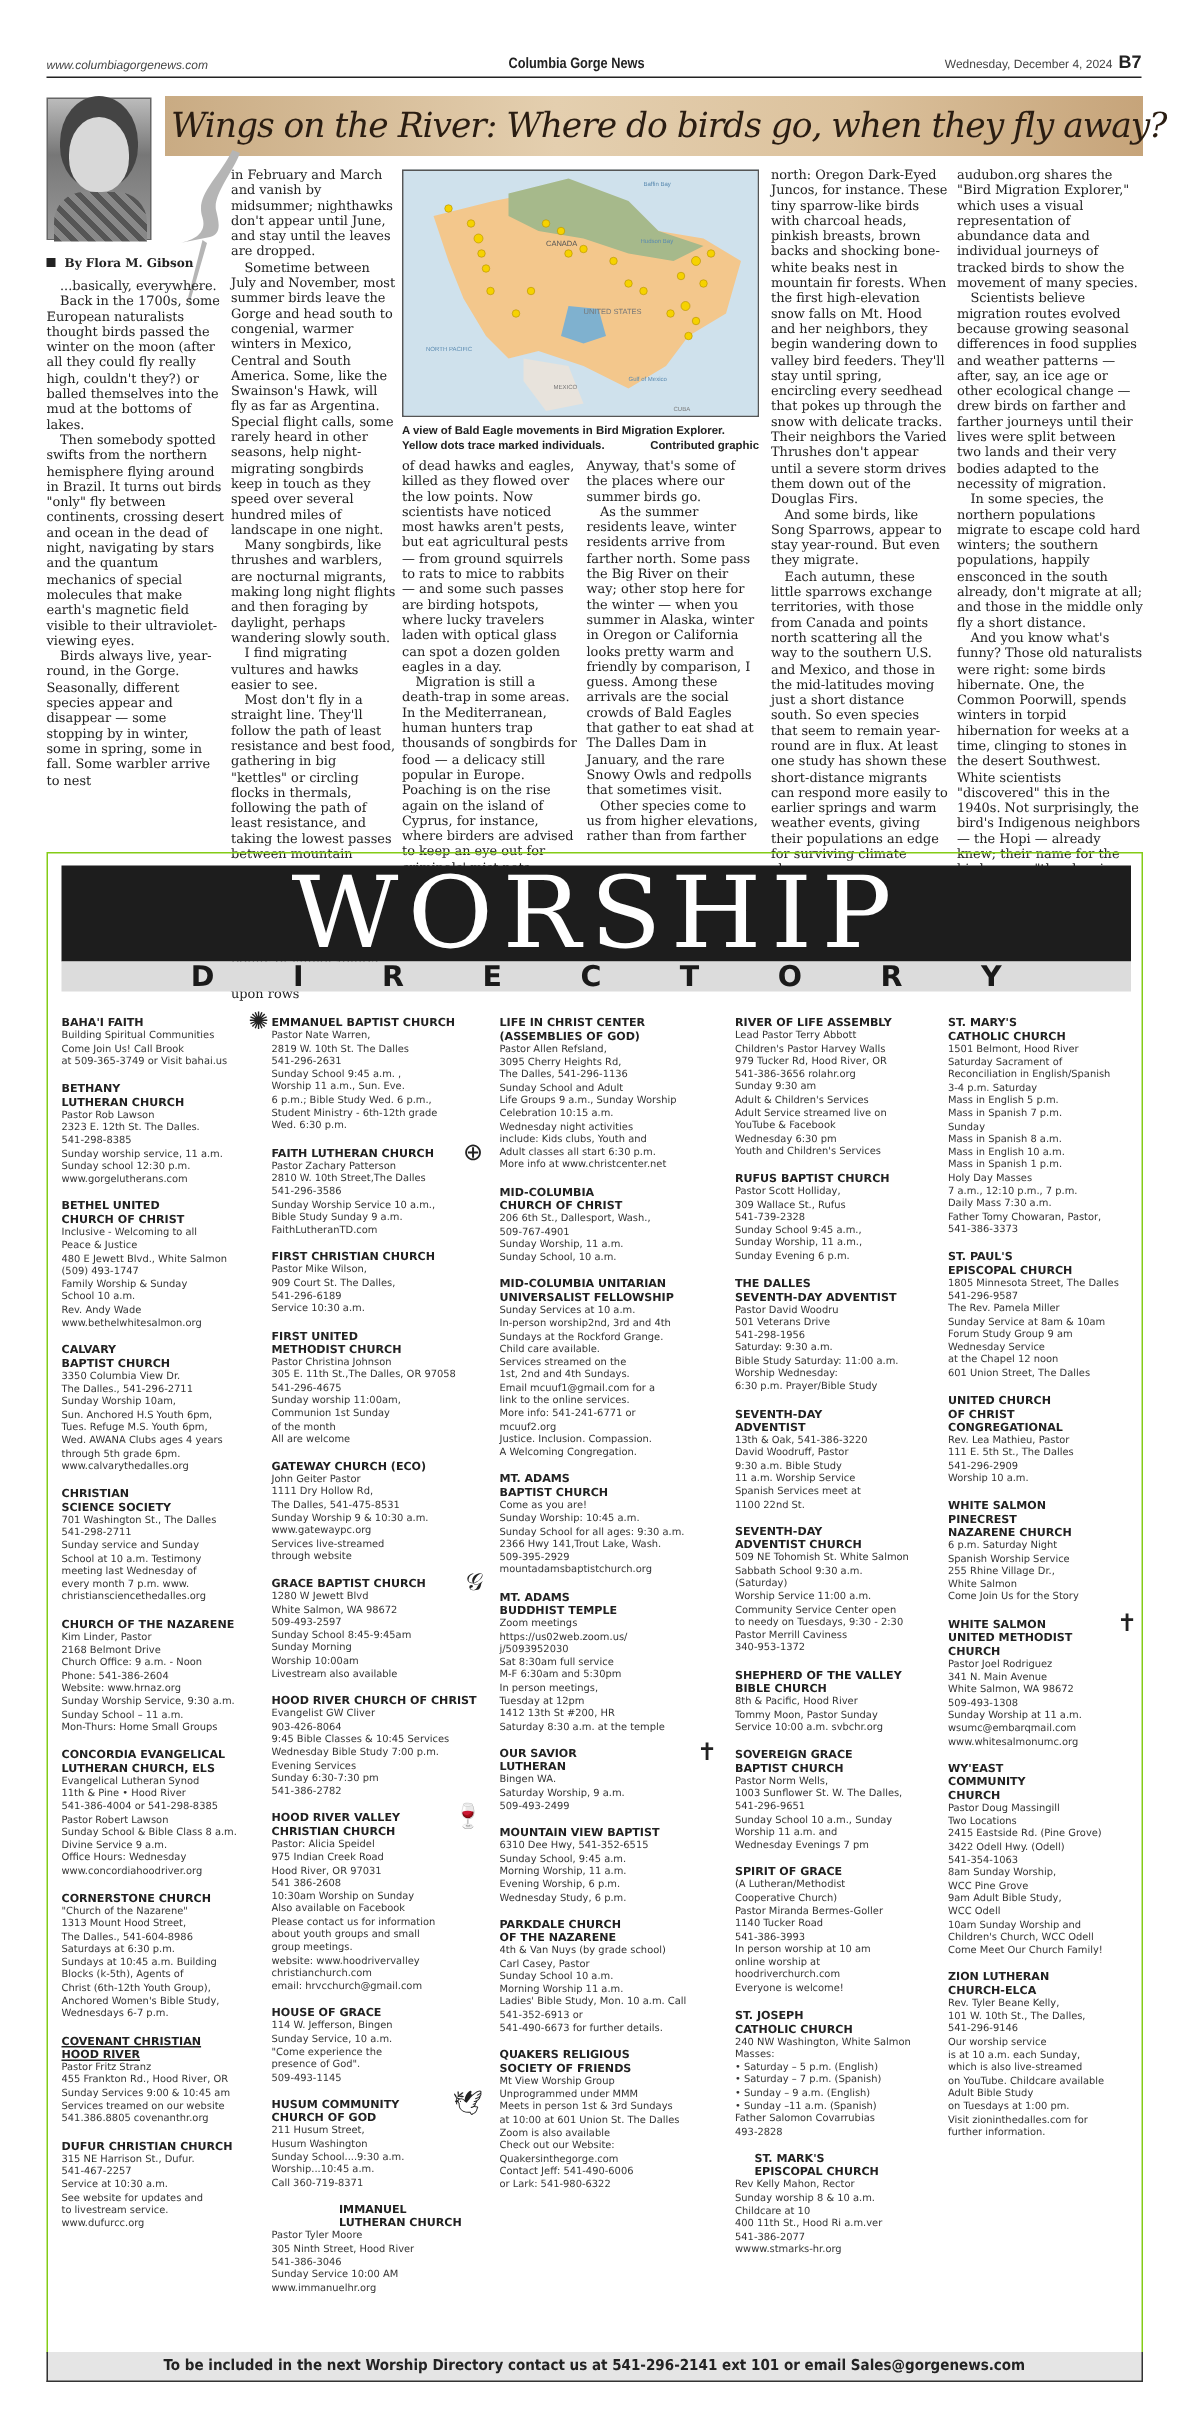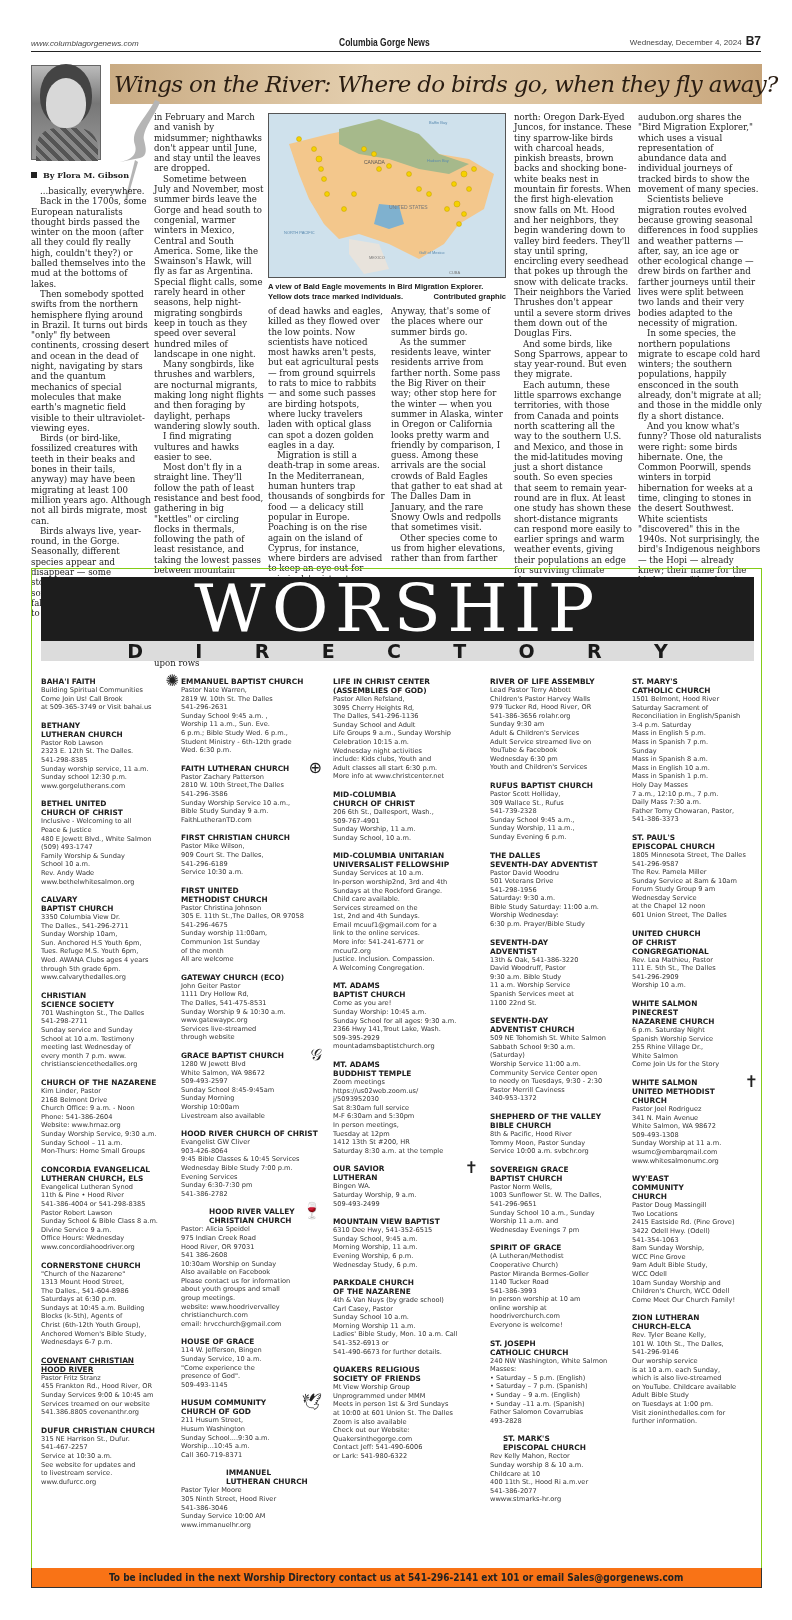--- a/index.html
+++ b/index.html
@@ -26,21 +26,21 @@
 .worship{position:absolute;left:31px;top:568px;width:731px;height:1001px;border:1px solid #84cc16}
 .ws-title{position:absolute;left:9px;top:8px;width:713px;height:64px;background:#1d1d1d;display:flex;align-items:center;justify-content:center}
 .ws-title span{font-family:"DejaVu Serif",serif;color:#fff;font-size:66px;letter-spacing:6px;line-height:64px;transform:scaleX(1.05)}
 .ws-sub{position:absolute;left:9px;top:72px;width:713px;height:20px;background:#dcdcdc;display:flex;justify-content:space-around;align-items:center;padding:0 60px}
 .ws-sub span{font-family:"DejaVu Sans",sans-serif;font-weight:bold;font-size:19px;color:#1a1a1a}
 .dcol{position:absolute;top:108px;font-family:"DejaVu Sans",sans-serif;font-size:6.6px;line-height:8.6px;color:#333}
 .entry{margin-bottom:9px;position:relative}
 .entry .name{font-weight:bold;font-size:7.4px;color:#222;line-height:9px}
 .entry .line{display:block}
 .entry .ic{position:absolute;right:2px;top:0;font-size:16px;color:#222}
-.footer{position:absolute;left:31px;top:1568px;width:731px;height:20px;background:#f97316;border:1px solid #333;border-top:none;display:flex;align-items:center;justify-content:center}
+.footer{position:absolute;left:31px;top:1568px;width:731px;height:20px;background:#e5e5e5;border:1px solid #333;border-top:none;display:flex;align-items:center;justify-content:center}
 .footer span{font-family:"DejaVu Sans",sans-serif;font-weight:bold;font-size:10px;color:#222;transform:scaleX(.9)}
 </style>
 </head>
 <body>
 
 <div class="masthead">
   <span class="url">www.columbiagorgenews.com</span>
   <span class="paper">Columbia Gorge News</span>
   <span><span class="date">Wednesday, December 4, 2024</span><span class="page">B7</span></span>
 </div>
@@ -57,21 +57,20 @@
 <svg class="bird-deco" viewBox="0 0 70 100">
   <path d="M55 0 C45 20 30 30 35 45 C38 55 30 60 20 62 L40 58 C48 56 46 48 44 40 C42 30 55 15 60 2 Z M35 60 L25 100 L27 100 L38 62 Z" fill="#b5b5b5"></path>
 </svg>
 
 <div class="byline">By Flora M. Gibson</div>
 
 <div class="col" id="acol0" style="left:31px;top:186px;width:120px">
     <p>...basically, everywhere.</p>
     <p>Back in the 1700s, some European naturalists thought birds passed the winter on the moon (after all they could fly really high, couldn't they?) or balled themselves into the mud at the bottoms of lakes.</p>
     <p>Then somebody spotted swifts from the northern hemisphere flying around in Brazil. It turns out birds "only" fly between continents, crossing desert and ocean in the dead of night, navigating by stars and the quantum mechanics of special molecules that make earth's magnetic field visible to their ultraviolet-viewing eyes.</p>
-    <p>Birds (or bird-like, fossilized creatures with teeth in their beaks and bones in their tails, anyway) may have been migrating at least 100 million years ago. Although not all birds migrate, most can.</p>
     <p>Birds always live, year-round, in the Gorge. Seasonally, different species appear and disappear — some stopping by in winter, some in spring, some in fall. Some warbler arrive to nest</p>
   </div>
 <div class="col" id="acol1" style="left:154px;top:112px;width:110px">
     <p class="noindent">in February and March and vanish by midsummer; nighthawks don't appear until June, and stay until the leaves are dropped.</p>
     <p>Sometime between July and November, most summer birds leave the Gorge and head south to congenial, warmer winters in Mexico, Central and South America. Some, like the Swainson's Hawk, will fly as far as Argentina. Special flight calls, some rarely heard in other seasons, help night-migrating songbirds keep in touch as they speed over several hundred miles of landscape in one night.</p>
     <p>Many songbirds, like thrushes and warblers, are nocturnal migrants, making long night flights and then foraging by daylight, perhaps wandering slowly south.</p>
     <p>I find migrating vultures and hawks easier to see.</p>
     <p>Most don't fly in a straight line. They'll follow the path of least resistance and best food, gathering in big "kettles" or circling flocks in thermals, following the path of least resistance, and taking the lowest passes between mountain ranges.</p>
     <p>In the late 1800s, when as a matter of course men shot raptors as "pests," these low mountain passes were points of vulnerability: Old photos show rows upon rows</p>
   </div>
@@ -331,21 +330,21 @@
         <div class="name" style="white-space: pre-line;">HOOD RIVER CHURCH OF CHRIST</div>
         <span class="line">Evangelist GW Cliver</span>
         <span class="line">903-426-8064</span>
         <span class="line">9:45 Bible Classes &amp; 10:45 Services</span>
         <span class="line">Wednesday Bible Study 7:00 p.m.</span>
         <span class="line">Evening Services</span>
         <span class="line">Sunday 6:30-7:30 pm</span>
         <span class="line">541-386-2782</span>
       </div>
       <div class="entry">
-        <div class="name" style="white-space: pre-line; margin-left: 28px;">HOOD RIVER VALLEY
+        <div class="name" style="white-space: pre-line;">HOOD RIVER VALLEY
 CHRISTIAN CHURCH</div>
         <span class="ic">🍷</span>
         <span class="line">Pastor: Alicia Speidel</span>
         <span class="line">975 Indian Creek Road</span>
         <span class="line">Hood River, OR  97031</span>
         <span class="line">541 386-2608</span>
         <span class="line">10:30am Worship on Sunday</span>
         <span class="line">Also available on Facebook</span>
         <span class="line">Please contact us for information</span>
         <span class="line">about youth groups and small</span>

